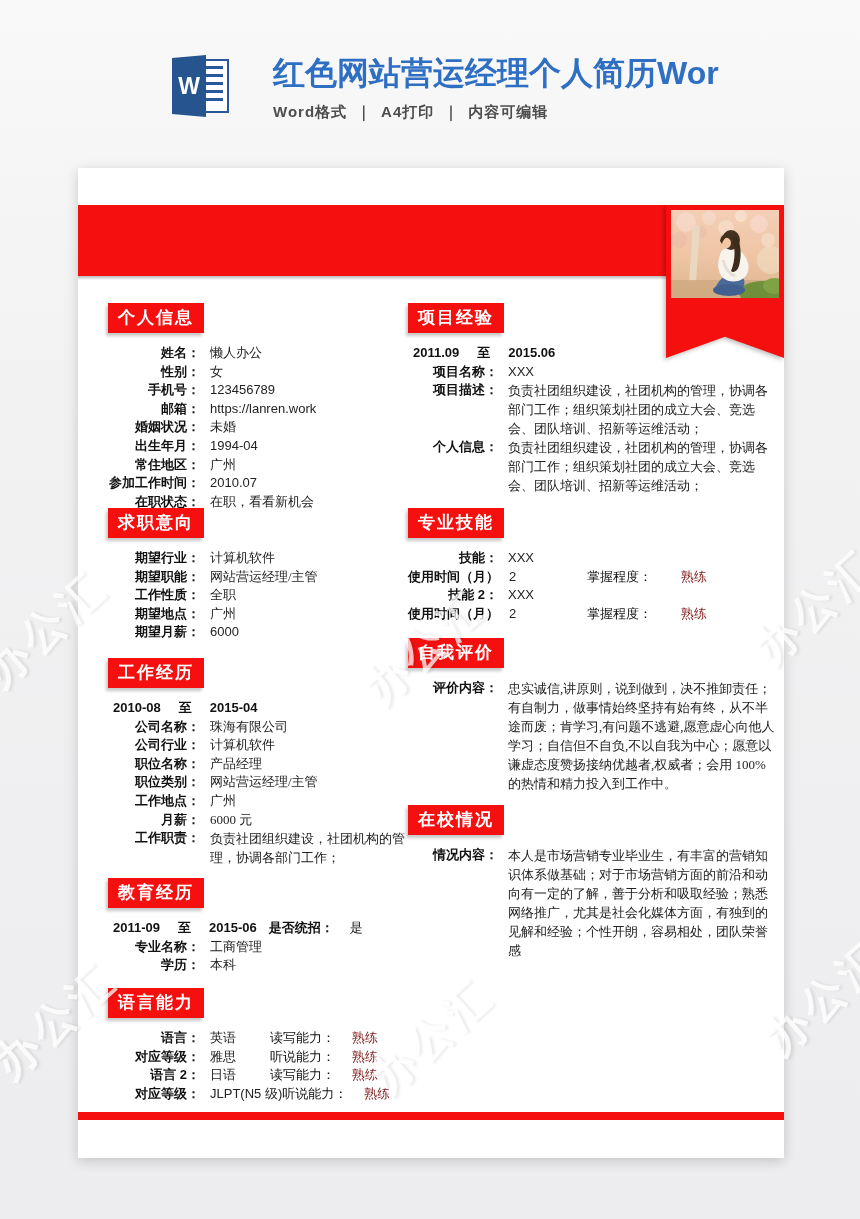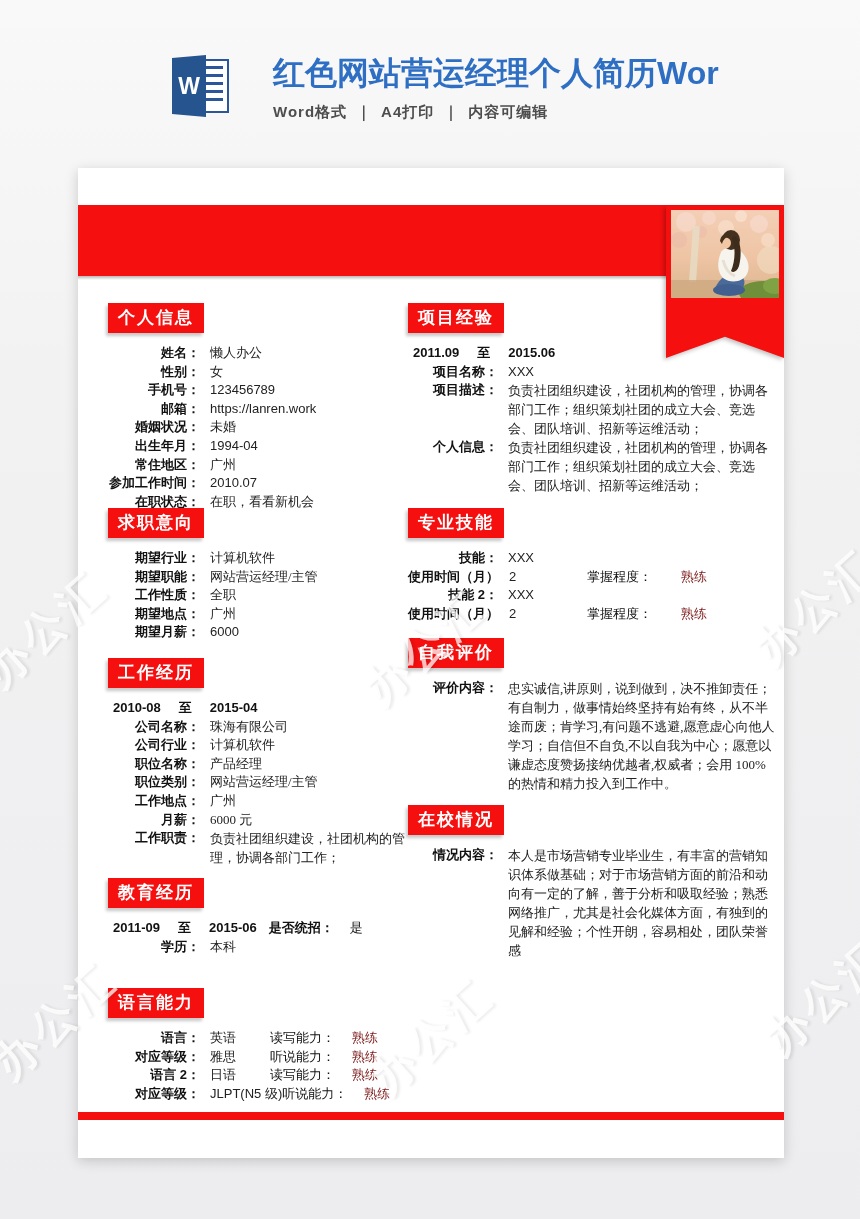--- a/index.html
+++ b/index.html
@@ -252,20 +252,24 @@
       <section class="sec s-ed">
         <div class="sec-title">教育经历</div>
         <div class="row date-row">
           <span class="d1">2011-09</span>
           <span class="zhi">至</span>
           <span class="d2">2015-06</span>
           <span class="tz-l">是否统招：</span>
           <span class="tz-v">是</span>
         </div>
         <div class="row">
+            <span class="lbl">专业名称：</span>
+            <span class="val">工商管理</span>
+          </div>
+        <div class="row">
             <span class="lbl">学历：</span>
             <span class="val">本科</span>
           </div>
       </section>
 
       <section class="sec s-la">
         <div class="sec-title">语言能力</div>
         <div class="row">
             <span class="lbl">语言：</span>
             <span class="val val-w">英语</span>

